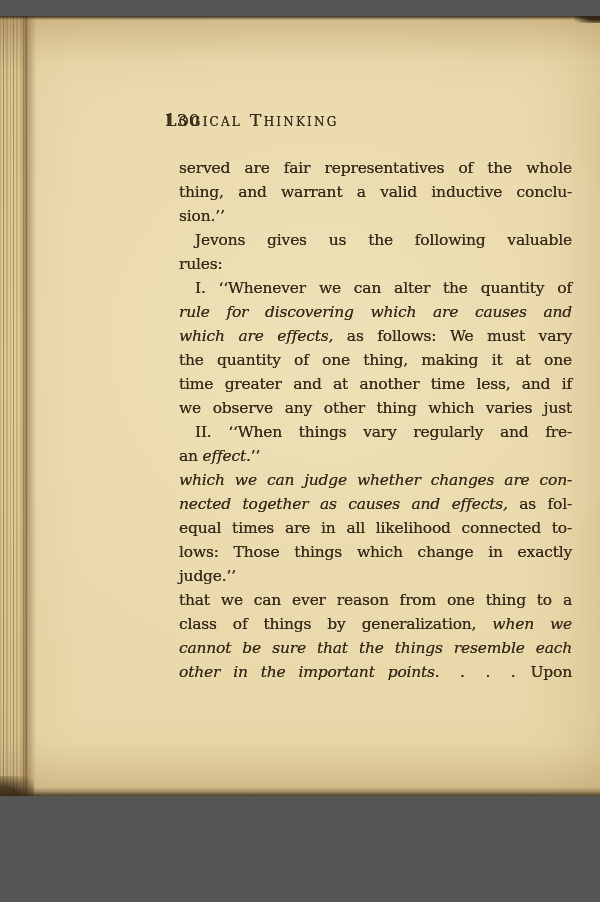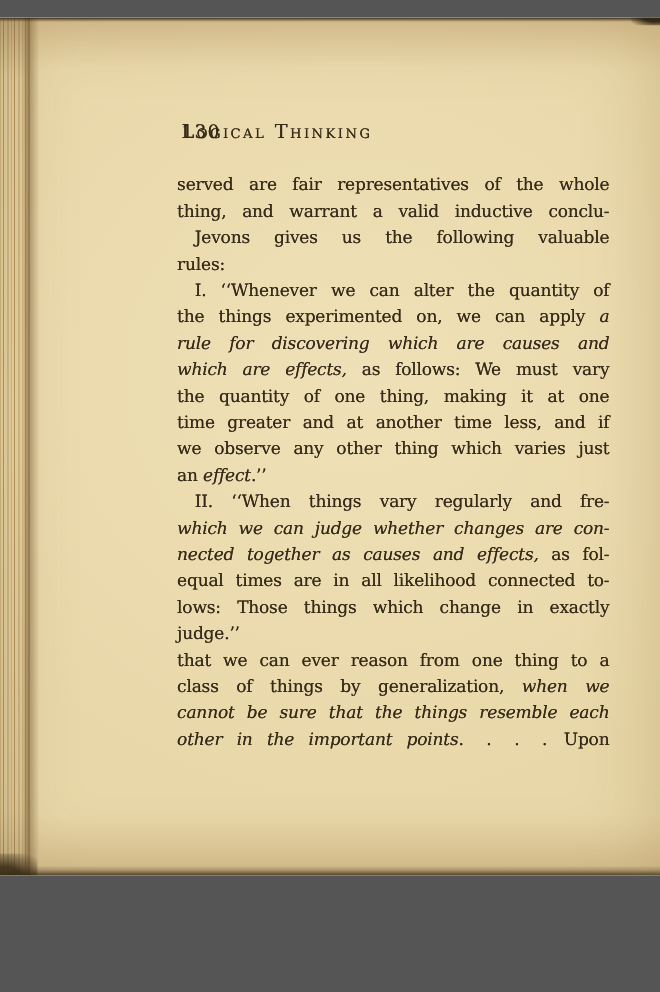--- a/index.html
+++ b/index.html
@@ -81,21 +81,21 @@
     font-size: 17px; letter-spacing: 1px;
   }
   .running-title {
     display: block; text-align: left;
     font-variant: small-caps;
     font-size: 17.5px; letter-spacing: 2.2px;
   }
 
   
   .body-text {
-    position: absolute; left: 161px; top: 140px; width: 393px;
+    position: absolute; left: 179px; top: 140px; width: 393px;
   }
   .line {
     height: 24px; line-height: 24px;
     font-size: 15.5px; letter-spacing: -0.2px;
     text-align: justify; text-align-last: justify;
     white-space: normal; overflow: visible;
     text-shadow: 0 0 0.45px rgba(54,42,25,0.85);
   }
   .line.short { text-align-last: left; }
   .line.indent { text-indent: 16px; }
@@ -110,31 +110,31 @@
   <div class="spine-shadow"></div>
 
   <div class="header">
     <span class="pagenum">130</span>
     <span class="running-title">Logical Thinking</span>
   </div>
 
   <div class="body-text">
       <div class="line"><span>served are fair representatives of the whole</span></div>
       <div class="line"><span>thing, and warrant a valid inductive conclu-</span></div>
+      <div class="line short"><span>sion.’’</span></div>
       <div class="line indent"><span>Jevons gives us the following valuable</span></div>
       <div class="line short"><span>rules:</span></div>
       <div class="line indent"><span>I. ‘‘Whenever we can alter the quantity of</span></div>
-      <div class="line"><span>the things experimented on, we can apply </span><span class="it">a</span></div>
       <div class="line"><span class="it">rule for discovering which are causes and</span></div>
       <div class="line"><span class="it">which are effects,</span><span> as follows: We must vary</span></div>
       <div class="line"><span>the quantity of one thing, making it at one</span></div>
       <div class="line"><span>time greater and at another time less, and if</span></div>
       <div class="line"><span>we observe any other thing which varies just</span></div>
+      <div class="line indent"><span>II. ‘‘When things vary regularly and fre-</span></div>
       <div class="line short"><span>an </span><span class="it">effect</span><span>.’’</span></div>
-      <div class="line indent"><span>II. ‘‘When things vary regularly and fre-</span></div>
       <div class="line"><span class="it">which we can judge whether changes are con-</span></div>
       <div class="line"><span class="it">nected together as causes and effects,</span><span> as fol-</span></div>
       <div class="line"><span>equal times are in all likelihood connected to-</span></div>
       <div class="line"><span>lows: Those things which change in exactly</span></div>
       <div class="line short"><span>judge.’’</span></div>
       <div class="line"><span>that we can ever reason from one thing to a</span></div>
       <div class="line"><span>class of things by generalization, </span><span class="it">when we</span></div>
       <div class="line"><span class="it">cannot be sure that the things resemble each</span></div>
       <div class="line"><span class="it">other in the important points</span><span>.  .  .  .  Upon</span></div>
     </div>

